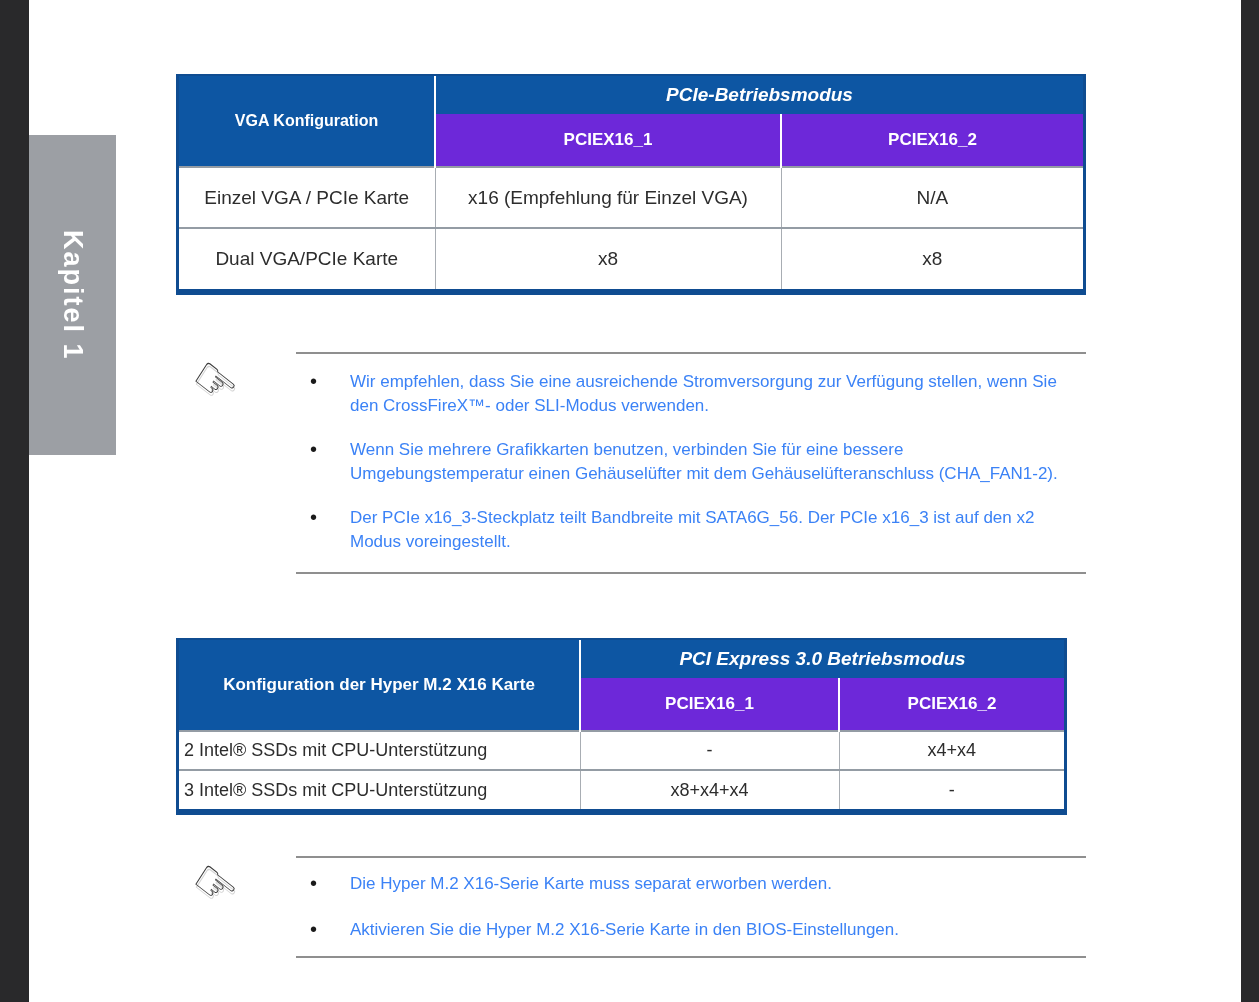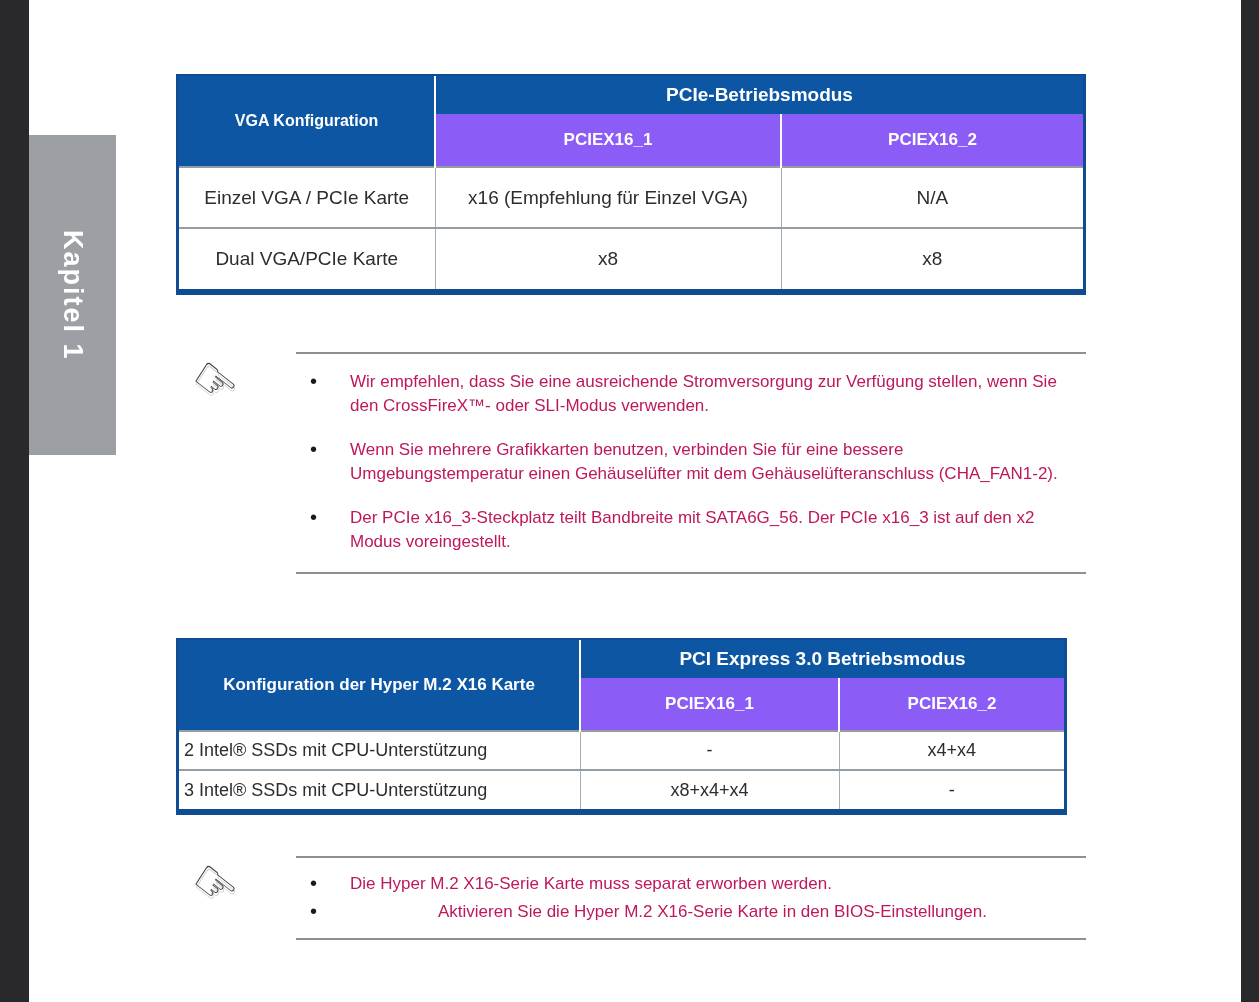--- a/index.html
+++ b/index.html
@@ -30,23 +30,24 @@
   .tbl-wrap.t2 { left:176px; top:638px; width:885px; }
   table { border-collapse:collapse; width:100%; table-layout:fixed; }
   th, td { margin:0; vertical-align:middle; }
   th.corner {
     background:#0d56a3; color:#fff; font-size:16px; font-weight:bold; text-align:center;
   }
   .t2 th.corner { font-size:17px; }
   th.grp {
     background:#0d56a3; color:#fff; font-size:19px; font-weight:bold; text-align:center;
     border-left:2px solid #ffffff;
+    font-style:italic;
   }
   th.sub {
-    background:#8b5cf6; color:#fff; font-size:17px; font-weight:bold; text-align:center;
+    background:#6d28d9; color:#fff; font-size:17px; font-weight:bold; text-align:center;
     border-left:2px solid #ffffff;
   }
   tr.grp-row  { height:38px; }
   tr.sub-row  { height:53px; }
   .t1 tr.data { height:61px; }
   .t2 tr.data { height:39px;padding-left:40px; }
   tr.data td {
     border-top:2px solid #949ca4; font-size:19px; text-align:center; color:#2d2d2d;
     background:#fff;
   }
@@ -57,24 +58,24 @@
   
   .note {
     position:absolute; left:296px; width:790px;
     border-top:2px solid #8f8f8f; border-bottom:2px solid #8f8f8f;
   }
   .note.n1 { top:352px; padding:16px 0 18px 0; }
   .note.n2 { top:856px; padding:14px 0 14px 0; }
   .note ul { margin:0; padding:0; list-style:none; }
   .note li {
     position:relative; padding-left:54px; max-width:725px;
-    font-size:17px; line-height:24px; color:#be185d;
+    font-size:17px; line-height:24px; color:#3b82f6;
   }
   .note.n1 li + li { margin-top:20px; }
-  .note.n2 li + li { margin-top:4px;text-align:center; }
+  .note.n2 li + li { margin-top:22px; }
   .note li::before {
     content:"\2022"; position:absolute; left:14px; top:-1px;
     font-size:20px; color:#1a1a1a;
   }
 
   
   .hand {
     position:absolute; width:70px; height:60px;
     display:flex; align-items:center; justify-content:center;
   }

